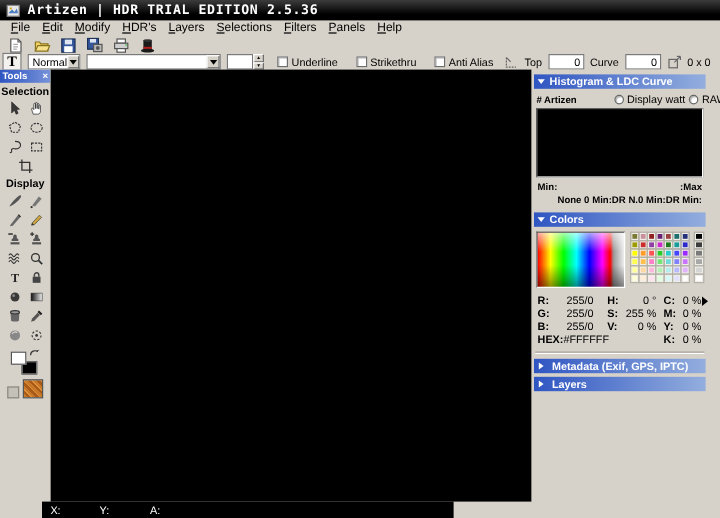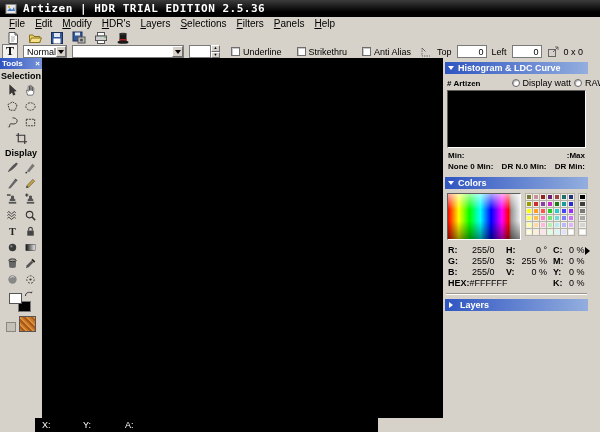--- a/index.html
+++ b/index.html
@@ -51,21 +51,21 @@
   .tri-rt{width:0;height:0;border:3px solid transparent;border-left:4px solid #fff;margin-left:1px}
   .tri-rt-k{width:0;height:0;border:4px solid transparent;border-left:5px solid #000}
   .hrow{display:flex;align-items:center;gap:3px;padding:1px 2px;height:15px}
   .btn{background:#d6d2c9;border:1px solid;border-color:#fff #5e5e5e #5e5e5e #fff;box-shadow:1px 1px 0 #9a968c;font-weight:bold;font-size:9px;padding:0 5px;height:13px;display:flex;align-items:center}
   .radio{width:8px;height:8px;border-radius:50%;background:#fff;border:1px solid #666;box-shadow:inset 1px 1px 1px #b0b0b0;position:relative;flex:none}
   .radio.on::after{content:"";position:absolute;left:2px;top:2px;width:2px;height:2px;background:#000;border-radius:50%}
   .rlab{white-space:nowrap}
   .sb{font-weight:bold;font-size:8px;white-space:nowrap}
   .histo{background:#000;border:1px solid;border-color:#5e5e5e #fff #fff #5e5e5e;height:58px;margin:1px 2px 2px}
   .minmax{display:flex;justify-content:space-between;padding:1px 3px}
-  .drrow{display:flex;justify-content:space-between;padding:1px 3px 6px}
+  .drrow{display:flex;justify-content:flex-end;padding:1px 3px 6px}
   .pickrow{display:flex;gap:5px;padding:1px 2px 3px}
   .gradbox{width:84px;height:47px;border:1px solid;border-color:#5e5e5e #fff #fff #5e5e5e;background:
     linear-gradient(to bottom,rgba(255,255,255,.65),rgba(255,255,255,0) 35%,rgba(0,0,0,0) 60%,rgba(0,0,0,.45)),
     linear-gradient(to right,#f00,#ff0 15%,#0f0 30%,#0ff 45%,#00f 60%,#f0f 75%,#f00 84%,#999 88%,#eee)}
   .swgrid{display:grid;grid-template-columns:repeat(7,6px);grid-auto-rows:6px;gap:1px;align-content:start;margin-top:1px}
   .graycol{display:grid;grid-template-columns:7px;grid-auto-rows:6px;gap:1px;align-content:start;margin-top:1px}
   .swatch{border:1px solid #efede8;outline:1px solid #b5b2a8}
   .vals{display:flex;padding:2px 2px 0 3px;line-height:11px}
   .kv-row{display:flex}
   .kv-l{font-weight:bold;width:20px}
@@ -307,21 +307,21 @@
       <span class="cb"></span>
       <span>Anti Alias</span>
     </span>
   <span style="margin-left:4px">
       <svg width="12" height="12">
         <use href="#i-pos"></use>
       </svg>
     </span>
   <span>Top</span>
   <span class="fld" style="width:30px">0</span>
-  <span>Left</span>
+  <span>Curve</span>
   <span class="fld" style="width:30px">0</span>
   <span>
       <svg width="12" height="12">
         <use href="#i-size"></use>
       </svg>
     </span>
   <span>0 x 0</span>
 </div>
 
 <div class="canvas"></div>
@@ -607,20 +607,24 @@
         </div>
       </span>
     <span class="valarrow">
         <span class="tri-rt-k"></span>
       </span>
   </div>
   <div class="sep"></div>
 
   <div class="hdr">
     <span class="tri-rt"></span>
+    <span>Metadata (Exif, GPS, IPTC)</span>
+  </div>
+  <div class="hdr">
+    <span class="tri-rt"></span>
     <span>Layers</span>
   </div>
 </div>
 
 <div class="statusbar">
   <span style="left:7px">X:</span>
   <span style="left:48px">Y:</span>
   <span style="left:90px">A:</span>
 </div>
 

